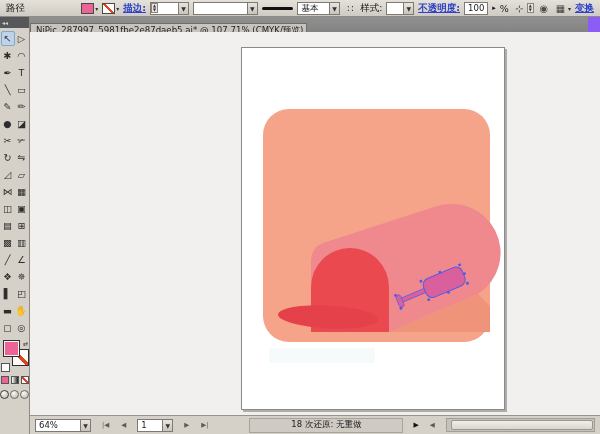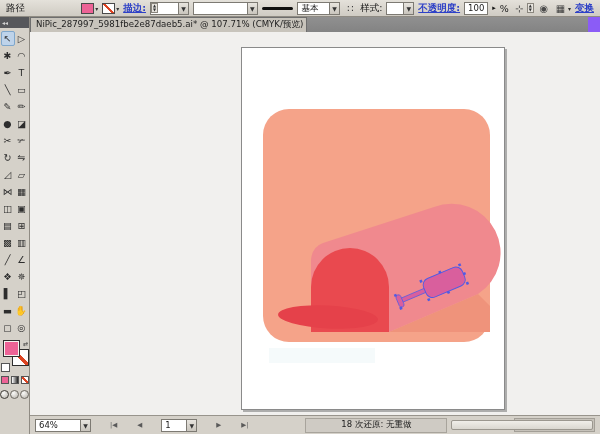--- a/index.html
+++ b/index.html
@@ -18,21 +18,21 @@
     display:flex;align-items:center;justify-content:center;font-size:6px;color:#333;box-sizing:border-box;}
   .swatch{width:13px;height:11px;border:1px solid #4a4a4a;box-sizing:border-box;}
   .swatch.none{background:linear-gradient(45deg,#fff 42%,#d42 42%,#d42 58%,#fff 58%);background-color:#fff;}
   .mini-arr{font-size:6px;color:#333;margin-left:1px;}
   .stroke-line{width:34px;height:3px;background:#101010;border-radius:2px;}
   .cb-icon{width:13px;height:13px;display:flex;align-items:center;justify-content:center;font-size:10px;color:#3a3a3a;}
   .spin{display:inline-flex;flex-direction:column;font-size:4px;line-height:4px;color:#333;border:1px solid #8a867e;background:#e7e4de;padding:0 1px;}
 
   
   .tab-bar{position:absolute;top:17px;left:30px;right:12px;height:21px;background:linear-gradient(#909090,#7e7e7e);
-    display:flex;box-sizing:border-box;}
+    display:flex;align-items:flex-end;box-sizing:border-box;}
   .tab{height:15px;display:flex;align-items:center;gap:4px;padding:0 5px;font-size:8.6px;color:#222;
     background:#C8C4BC;border:1px solid #6e6e6e;border-bottom:none;box-sizing:border-box;white-space:nowrap;overflow:hidden;}
   .tab.active{background:#DEDBD5;}
   .tab-close{width:9px;height:9px;border:1px solid #8a8a8a;background:#D5D1C9;font-size:7px;line-height:7px;
     text-align:center;color:#444;flex:0 0 auto;}
 
   
   .tools{position:absolute;left:0;top:17px;width:30px;bottom:0;background:#D5D1C9;border-right:1px solid #8f8b83;box-sizing:border-box;}
   .tools-header{height:11px;background:#56575b;color:#cfcfcf;font-size:6px;display:flex;align-items:center;padding-left:2px;}
   #tools-grid{margin-top:2px;display:grid;grid-template-columns:14px 14px;justify-content:center;grid-auto-rows:17px;
@@ -54,24 +54,24 @@
     background:radial-gradient(circle at 35% 30%,#fafaf8,#b6b2aa);box-sizing:border-box;}
 
   
   .canvas{position:absolute;left:30px;top:32px;right:0;bottom:19px;background:#F1F0EE;overflow:hidden;}
   .artboard{position:absolute;left:211px;top:15px;width:262px;height:361px;background:#fff;
     border:1px solid #8a8a8a;box-shadow:2px 2px 0 rgba(90,90,90,.45);box-sizing:content-box;}
   .artboard svg{display:block;}
 
   
   .statusbar{position:absolute;left:30px;right:0;bottom:0;height:19px;background:#D5D1C9;border-top:1px solid #98948c;
-    display:flex;align-items:center;gap:18px;padding:0 5px;box-sizing:border-box;font-size:8.5px;}
+    display:flex;align-items:center;gap:10px;padding:0 5px;box-sizing:border-box;font-size:8.5px;}
   .nav-btn{color:#5a5a5a;font-size:6.5px;padding:0 1px;}
   .status-box{height:13px;min-width:128px;border:1px solid #a8a49c;background:#CFCBC4;display:flex;
-    align-items:center;justify-content:center;padding:0 6px;white-space:nowrap;}
+    align-items:center;justify-content:center;padding:0 12px;white-space:nowrap;}
   .menu-arr{font-size:7px;color:#111;}
   .hscroll{flex:1;height:14px;border:1px solid #a39f97;background:#C6C2BA;position:relative;box-sizing:border-box;}
   .hscroll-thumb{position:absolute;right:1px;top:1px;bottom:1px;width:142px;background:linear-gradient(#F0EEE9,#DAD7D0);
     border:1px solid #9b978f;border-radius:2px;box-sizing:border-box;}
 </style>
 </head>
 <body>
 
 <div id="app">
 

